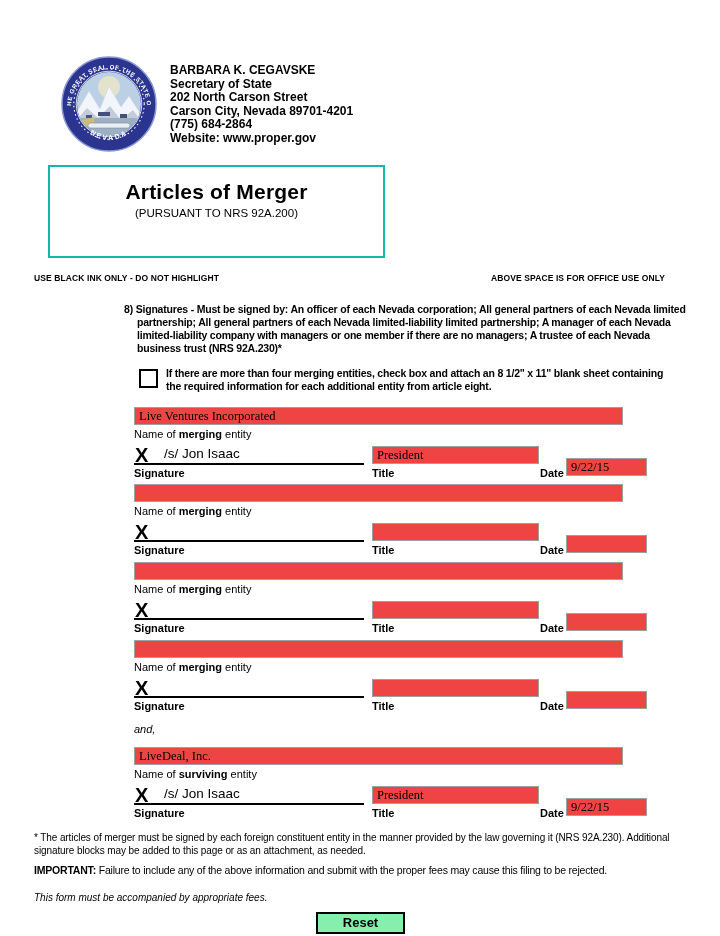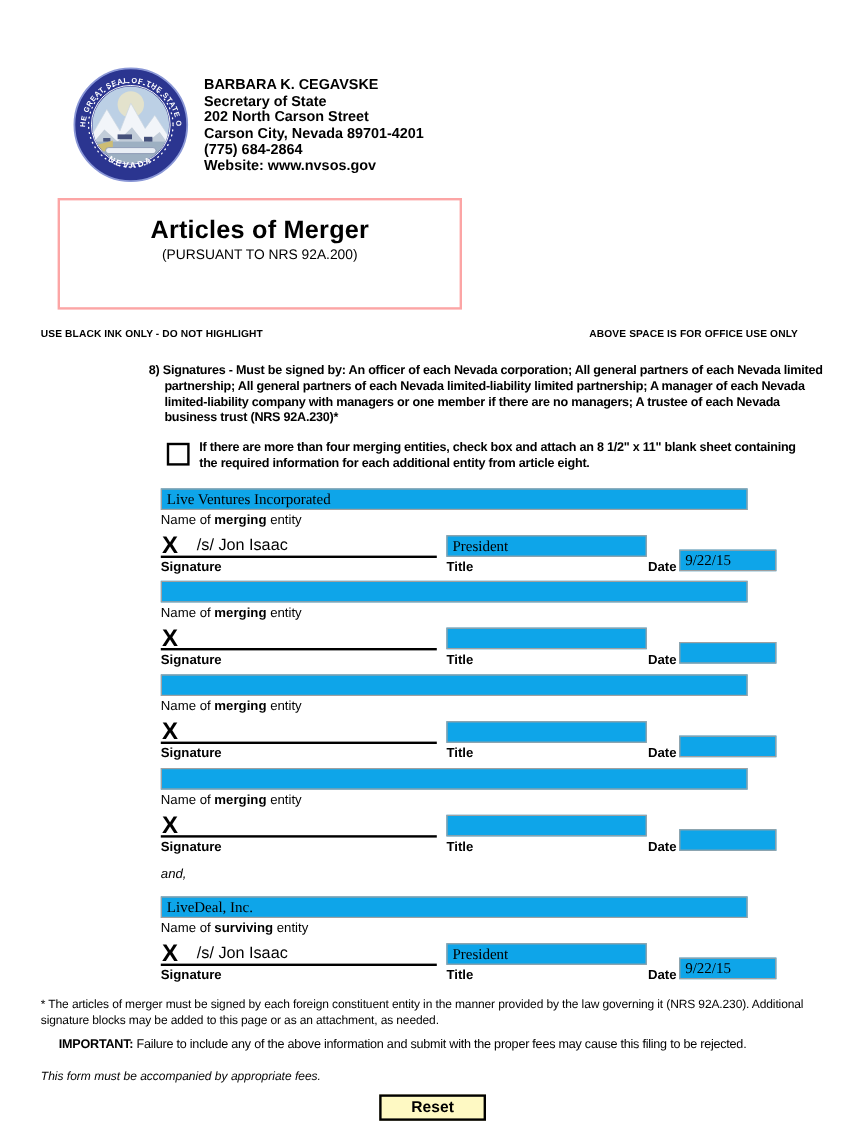--- a/index.html
+++ b/index.html
@@ -4,61 +4,61 @@
 <style>
   html,body{margin:0;padding:0;background:#fff;}
   .page{position:relative;width:720px;height:936px;background:#fff;color:#000;
         font-family:"Liberation Sans",sans-serif;overflow:hidden;}
 
   
   .seal{position:absolute;left:60px;top:55px;width:98px;height:98px;}
   .header-text{position:absolute;left:170px;top:64px;font-weight:bold;font-size:12px;line-height:13.5px;}
 
   
-  .title-box{position:absolute;left:48px;top:165px;width:333px;height:89px;border:2px solid #fca5a5;
+  .title-box{position:absolute;left:48px;top:165px;width:333px;height:89px;border:2px solid #14b8a6;
              text-align:center;box-sizing:content-box;}
   .form-title{font-size:21px;font-weight:bold;margin-top:13px;letter-spacing:.2px;}
   .form-statute{font-size:11.5px;margin-top:3px;}
   .form-page{font-size:19px;margin-top:2px;}
 
   
   .inst-left{position:absolute;left:34px;top:273px;font-size:8.5px;font-weight:bold;letter-spacing:.1px;}
   .inst-right{position:absolute;right:55px;top:273px;font-size:8.5px;font-weight:bold;letter-spacing:.1px;}
 
   
   .sec8{position:absolute;left:124px;top:303px;width:553px;font-size:10.5px;font-weight:bold;
         line-height:13px;padding-left:13px;text-indent:-13px;letter-spacing:-.2px;}
   .cb-box{position:absolute;left:139px;top:369px;width:15px;height:15px;border:2px solid #000;background:#fff;cursor:pointer;}
   .cb-text{position:absolute;left:166px;top:367px;width:500px;font-size:10.5px;font-weight:bold;
            line-height:13px;letter-spacing:-.2px;}
 
   
   .sig-block{position:absolute;left:134px;width:492px;height:74px;}
   .b1{top:407px}.b2{top:484px}.b3{top:562px}.b4{top:640px}.b5{top:747px}
-  input[type=text]{box-sizing:border-box;border:1px solid #a0a0a0;background:#0ea5e9;color:#000;
+  input[type=text]{box-sizing:border-box;border:1px solid #a0a0a0;background:#ef4444;color:#000;
         font-family:"Liberation Serif",serif;font-size:12.5px;padding:0 0 0 4px;border-radius:0;}
   .entity-input{position:absolute;left:0;top:0;width:489px;height:18px;}
   .entity-label{position:absolute;left:0;top:21px;font-size:11px;}
   .entity-label b{font-weight:bold;}
   .sig-line{position:absolute;left:0;top:37px;width:230px;height:19px;border-bottom:2px solid #000;cursor:text;}
   .x-mark{position:absolute;left:1px;bottom:-2px;font-size:20px;font-weight:bold;line-height:1;}
   .sig-value{position:absolute;left:30px;bottom:2px;font-size:13.5px;white-space:nowrap;}
   .title-input{position:absolute;left:238px;top:39px;width:167px;height:18px;}
   .date-input{position:absolute;left:432px;top:39px;width:81px;height:18px;margin-top:12px;}
   .lbl{position:absolute;top:60px;font-weight:bold;font-size:11px;}
   .lbl-sig{left:0}.lbl-title{left:238px}.lbl-date{left:406px}
   .and-label{position:absolute;left:134px;top:723px;font-size:11px;font-style:italic;}
 
   
   .fn-ast{position:absolute;left:34px;top:832px;width:656px;font-size:10px;line-height:12.5px;letter-spacing:-.1px;}
-  .fn-imp{position:absolute;left:34px;top:864px;width:670px;font-size:10.5px;letter-spacing:-.2px;margin-left:15px;}
+  .fn-imp{position:absolute;left:34px;top:864px;width:670px;font-size:10.5px;letter-spacing:-.2px;}
   .fn-imp b{font-weight:bold;}
   .fn-fees{position:absolute;left:34px;top:892px;font-size:10px;font-style:italic;}
   .fn-id{position:absolute;right:30px;top:888px;text-align:right;font-size:8.5px;line-height:10px;font-weight:bold;}
-  .reset-btn{position:absolute;left:316px;top:912px;width:89px;height:22px;background:#fef9c3;
+  .reset-btn{position:absolute;left:316px;top:912px;width:89px;height:22px;background:#86efac;
              border:2px solid #000;font-family:"Liberation Sans",sans-serif;font-size:13px;font-weight:bold;
              color:#000;cursor:pointer;padding:0;line-height:18px;}
 </style>
 </head>
 <body>
 
 <div class="page">
 
   <div class="seal">
     <svg width="98" height="98" viewBox="0 0 98 98">
@@ -93,21 +93,21 @@
       </text>
     </svg>
   </div>
 
   <div class="header-text">
     <div>BARBARA K. CEGAVSKE</div>
     <div>Secretary of State</div>
     <div>202 North Carson Street</div>
     <div>Carson City, Nevada 89701-4201</div>
     <div>(775) 684-2864</div>
-    <div>Website:  www.nvsos.gov</div>
+    <div>Website:  www.proper.gov</div>
   </div>
 
   <div class="title-box">
     <div class="form-title">Articles of Merger</div>
     <div class="form-statute">(PURSUANT TO NRS 92A.200)</div>
   </div>
 
   <div class="inst-left">USE BLACK INK ONLY - DO NOT HIGHLIGHT</div>
   <div class="inst-right">ABOVE SPACE IS FOR OFFICE USE ONLY</div>
 

